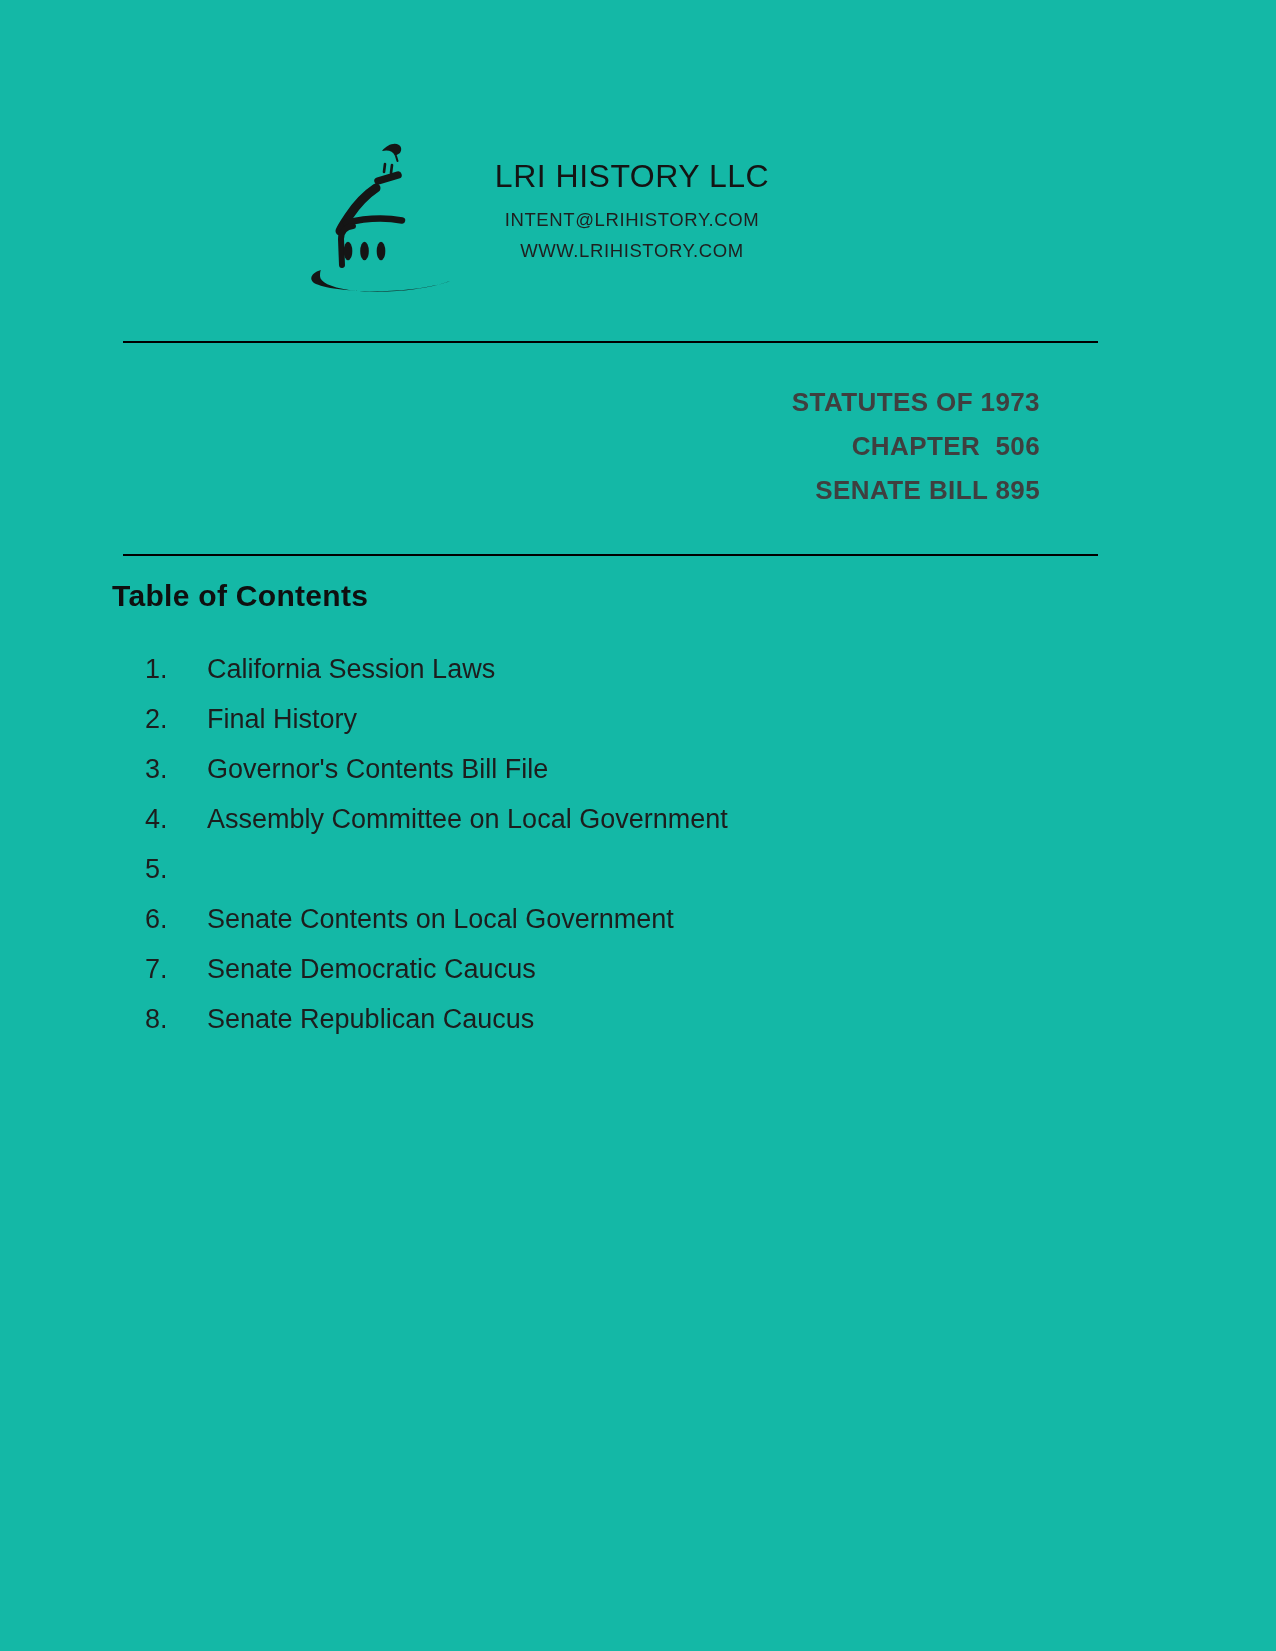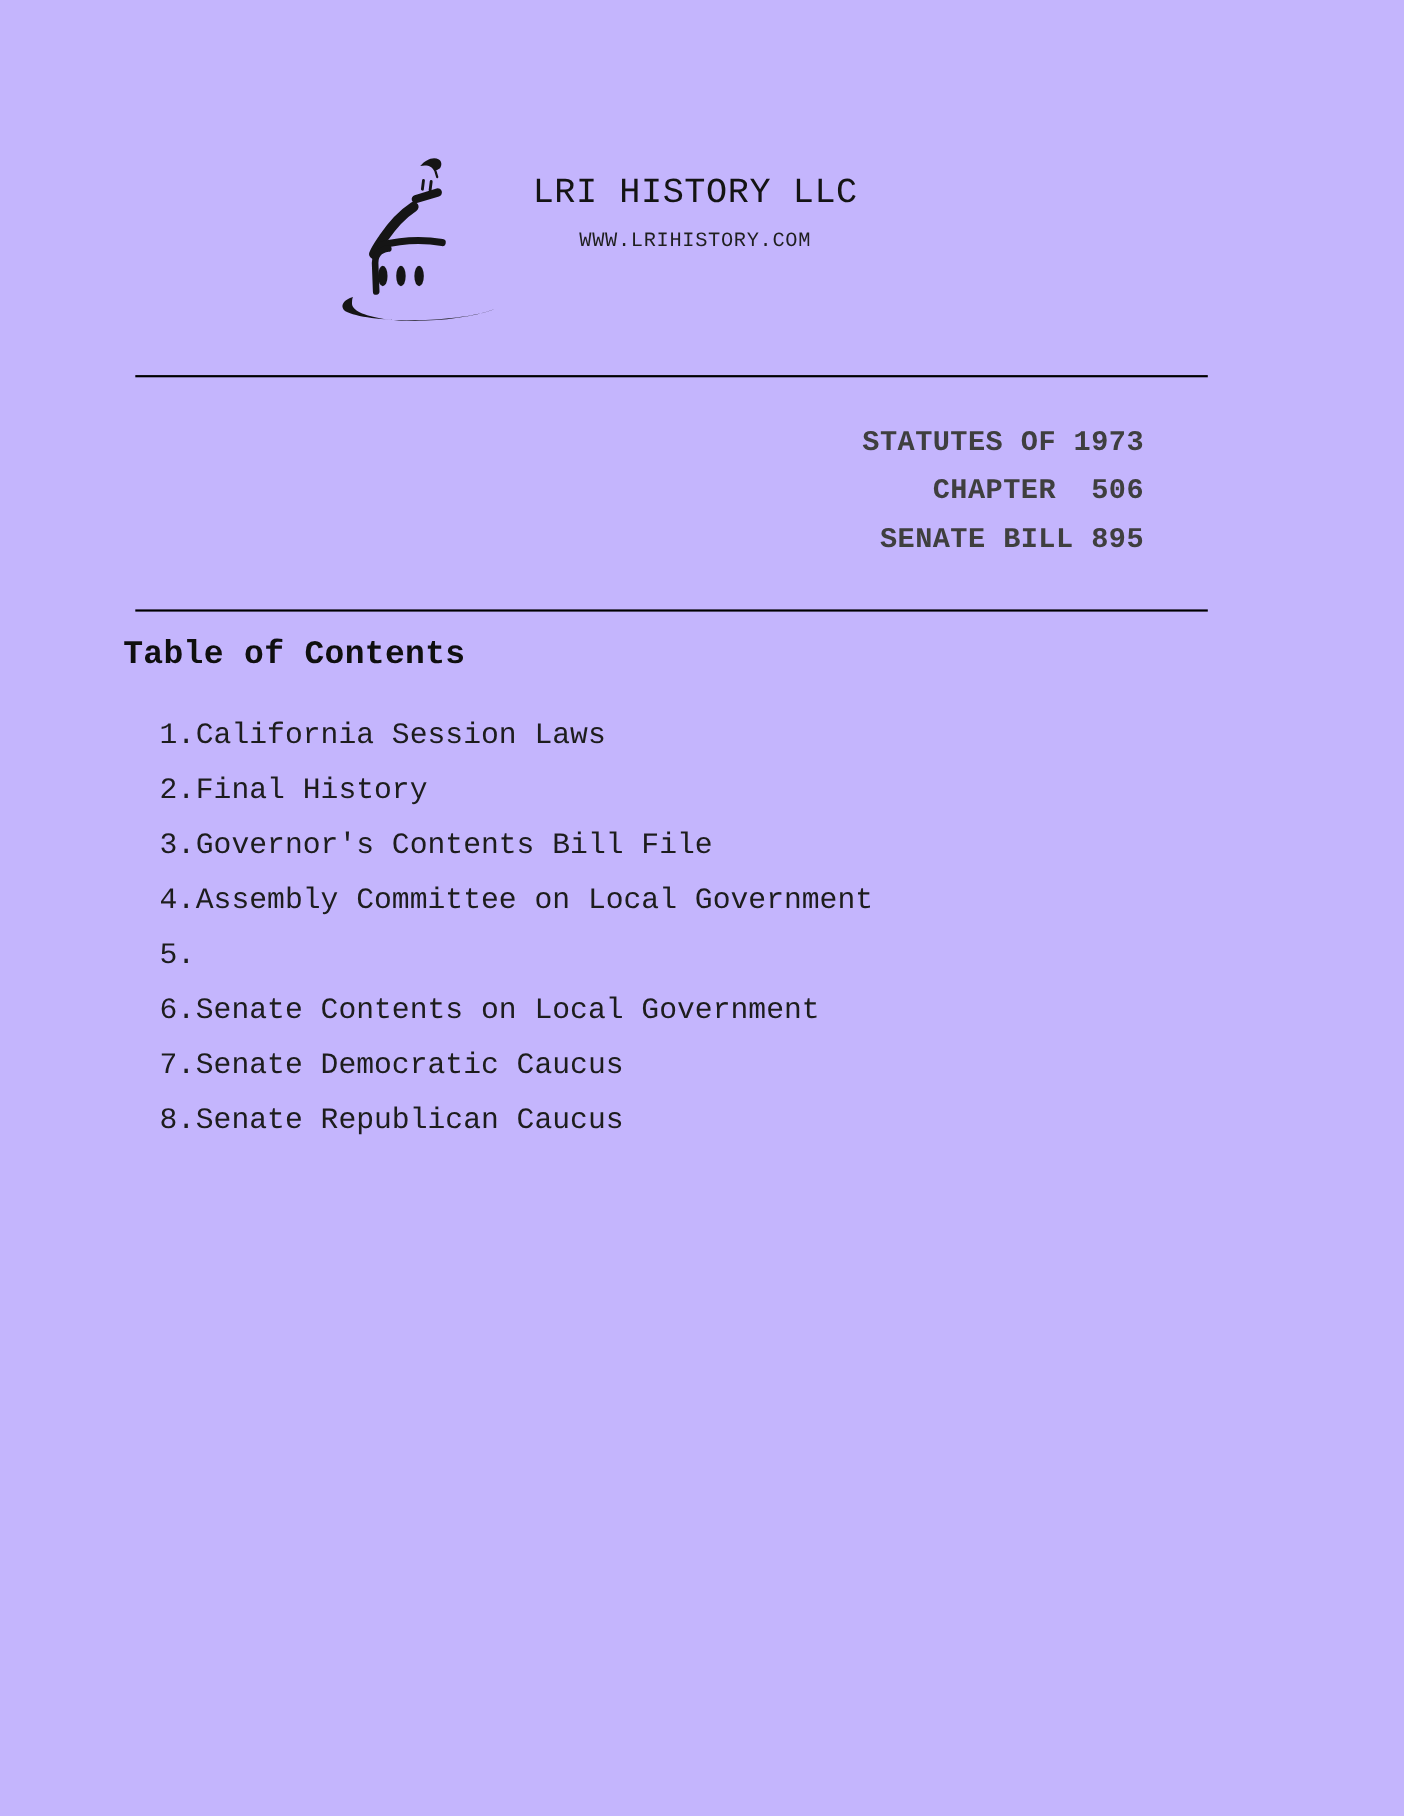--- a/index.html
+++ b/index.html
@@ -1,22 +1,22 @@
 <!DOCTYPE html>
 <html><head>
 <meta charset="utf-8">
 <style>
   * { margin: 0; padding: 0; box-sizing: border-box; }
   html, body { background: #ffffff; }
   .page {
     position: relative;
     width: 1276px;
     height: 1651px;
-    background: #c4b5fd;
-    font-family: Liberation Mono, monospace;
+    background: #14b8a6;
+    font-family: Liberation Sans, sans-serif;
     overflow: hidden;
   }
 
   
   .logo {
     position: absolute;
     left: 297px;
     top: 122px;
     width: 160px;
     height: 180px;
@@ -93,21 +93,21 @@
     line-height: 50px;
     font-size: 27px;
     color: #1d1d1d;
     padding-left: 145px;
     display: flex;
   }
   .toc-num {
     width: 33px;
     flex: 0 0 33px;
   }
-  .toc-label { flex: 1; }
+  .toc-label { flex: 1; margin-left: 29px; }
 </style>
 </head>
 <body>
 
 <div class="page">
 
   <div class="logo">
     <svg viewBox="0 0 160 180" fill="none" stroke="none" xmlns="http://www.w3.org/2000/svg">
 
       <path d="M102,23 C97,20 90,23 85,29 C91,27.5 96,29 98,34 L103,31 C105,28 104.5,24.5 102,23 Z" fill="#151515"></path>
@@ -129,20 +129,21 @@
       <ellipse cx="84" cy="129" rx="4.3" ry="9.3" fill="#151515"></ellipse>
 
       <path d="M24,148 C16,150 11,156 17,161 C28,167 58,170 90,169 C116,168 141,164 153,159
                C126,169 82,172 52,168 C33,165 23,160 23,154 C23,150 23.5,148.5 24,148 Z" fill="#151515"></path>
     </svg>
   </div>
 
   <div class="header-text">
     <div class="company-name">LRI HISTORY LLC</div>
     <div class="contact-block">
+      <div class="contact-line">INTENT@LRIHISTORY.COM</div>
       <div class="contact-line">WWW.LRIHISTORY.COM</div>
     </div>
   </div>
 
   <div class="rule rule-top"></div>
   <div class="rule rule-bottom"></div>
 
   <div class="statutes">
     <div class="statute-line">STATUTES OF 1973</div>
     <div class="statute-line">CHAPTER  506</div>

